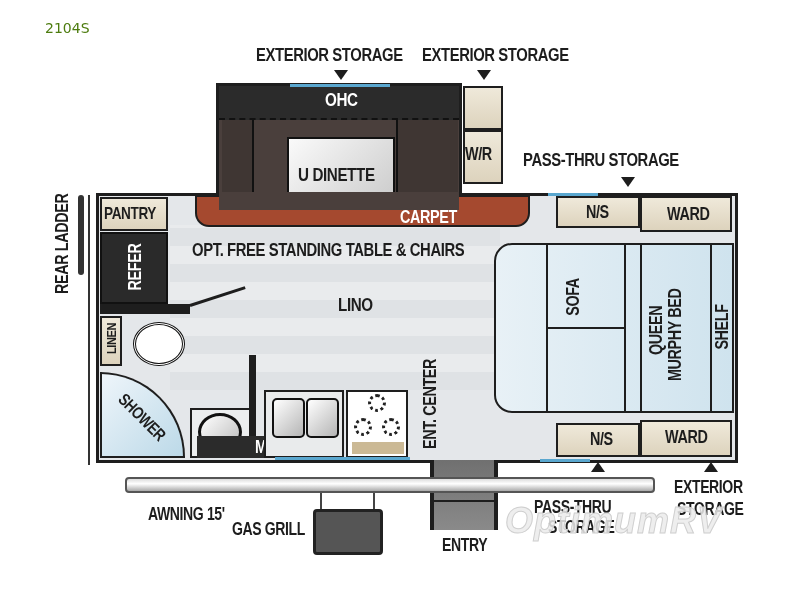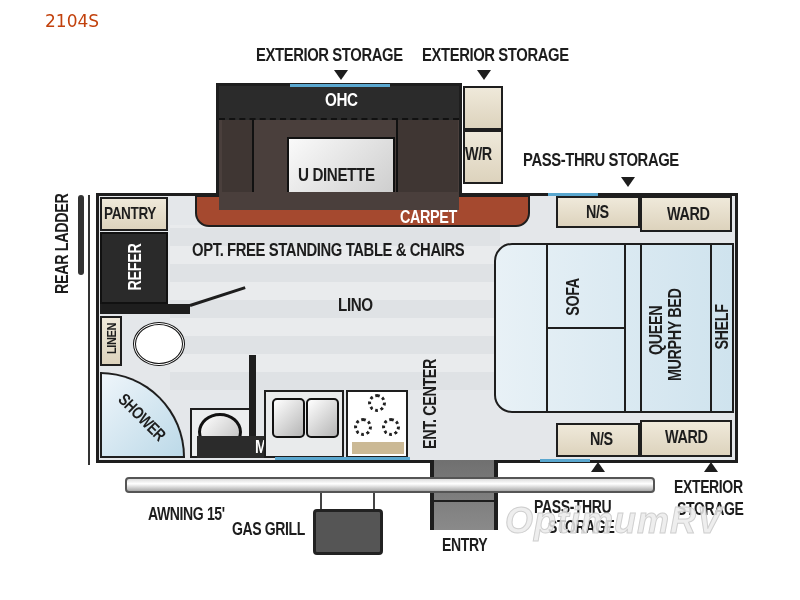--- a/index.html
+++ b/index.html
@@ -9,21 +9,21 @@
   .lbl {
     position: absolute;
     font-family: "Liberation Sans", sans-serif;
     font-weight: bold;
     color: #1d1d1d;
     letter-spacing: -0.5px;
     transform-origin: center center;
     white-space: nowrap;
     line-height: 1;
   }
-  .model { position:absolute; left:45px; top:11px; font-size:17px; color:#c2410c; font-family:"DejaVu Sans", sans-serif; }
+  .model { position:absolute; left:45px; top:20px; font-size:14px; color:#4d7c0f; font-family:"DejaVu Sans", sans-serif; }
   .tri-down { width:0; height:0; border-left:7px solid transparent; border-right:7px solid transparent; border-top:10px solid #1d1d1d; position:absolute; }
   .tri-up { width:0; height:0; border-left:7px solid transparent; border-right:7px solid transparent; border-bottom:10px solid #1d1d1d; position:absolute; }
   .beige { background: linear-gradient(180deg,#efe9da,#ddd3bd); border:2px solid #1e1e1e; }
   .dark { background:#2b2b2b; }
   .wall { background:#1e1e1e; }
   .floor { background: repeating-linear-gradient(0deg,#dfe2e5 0 18px,#e9ebed 18px 36px); }
   .wm { position:absolute; left:505px; top:500px; font-family:"Liberation Sans",sans-serif; font-style:italic; font-weight:bold; font-size:36px; color:rgba(235,235,235,0.85); -webkit-text-stroke:1px #cfcfcf; letter-spacing:1px; }
 </style>
 </head>
 <body>

